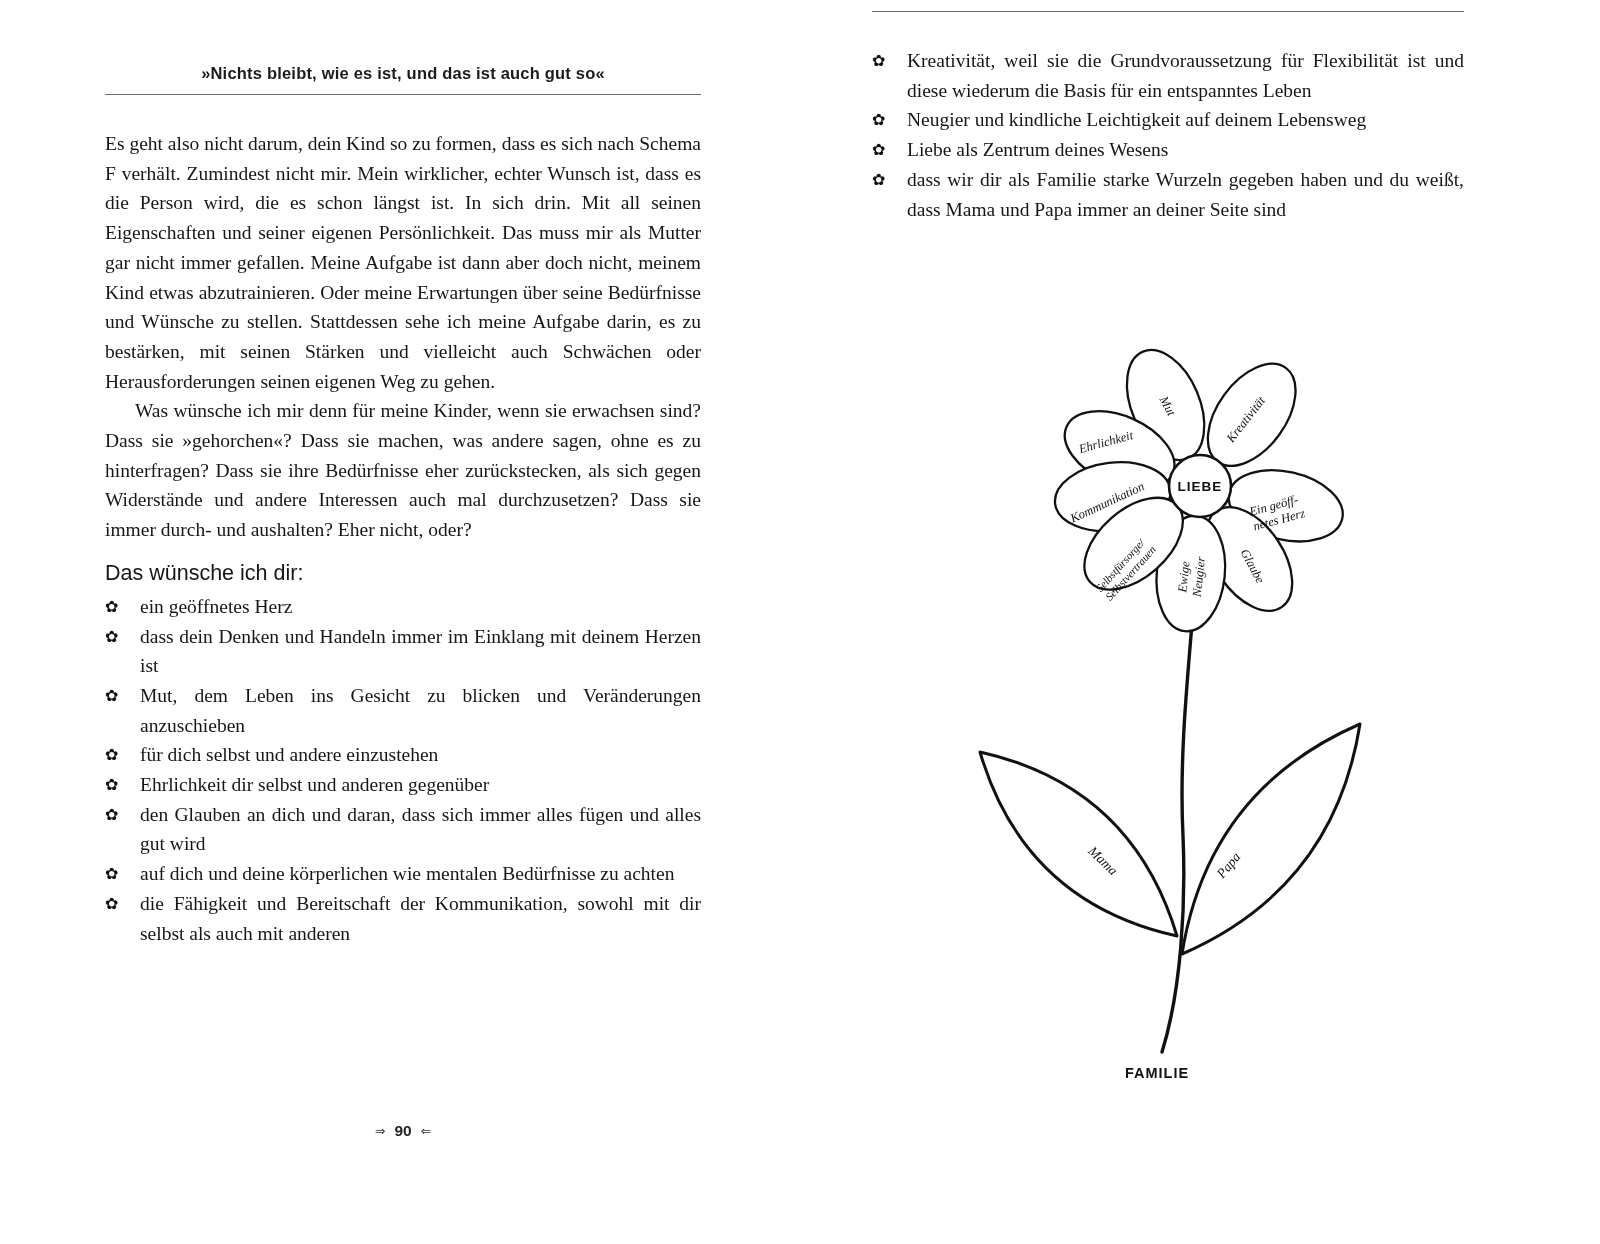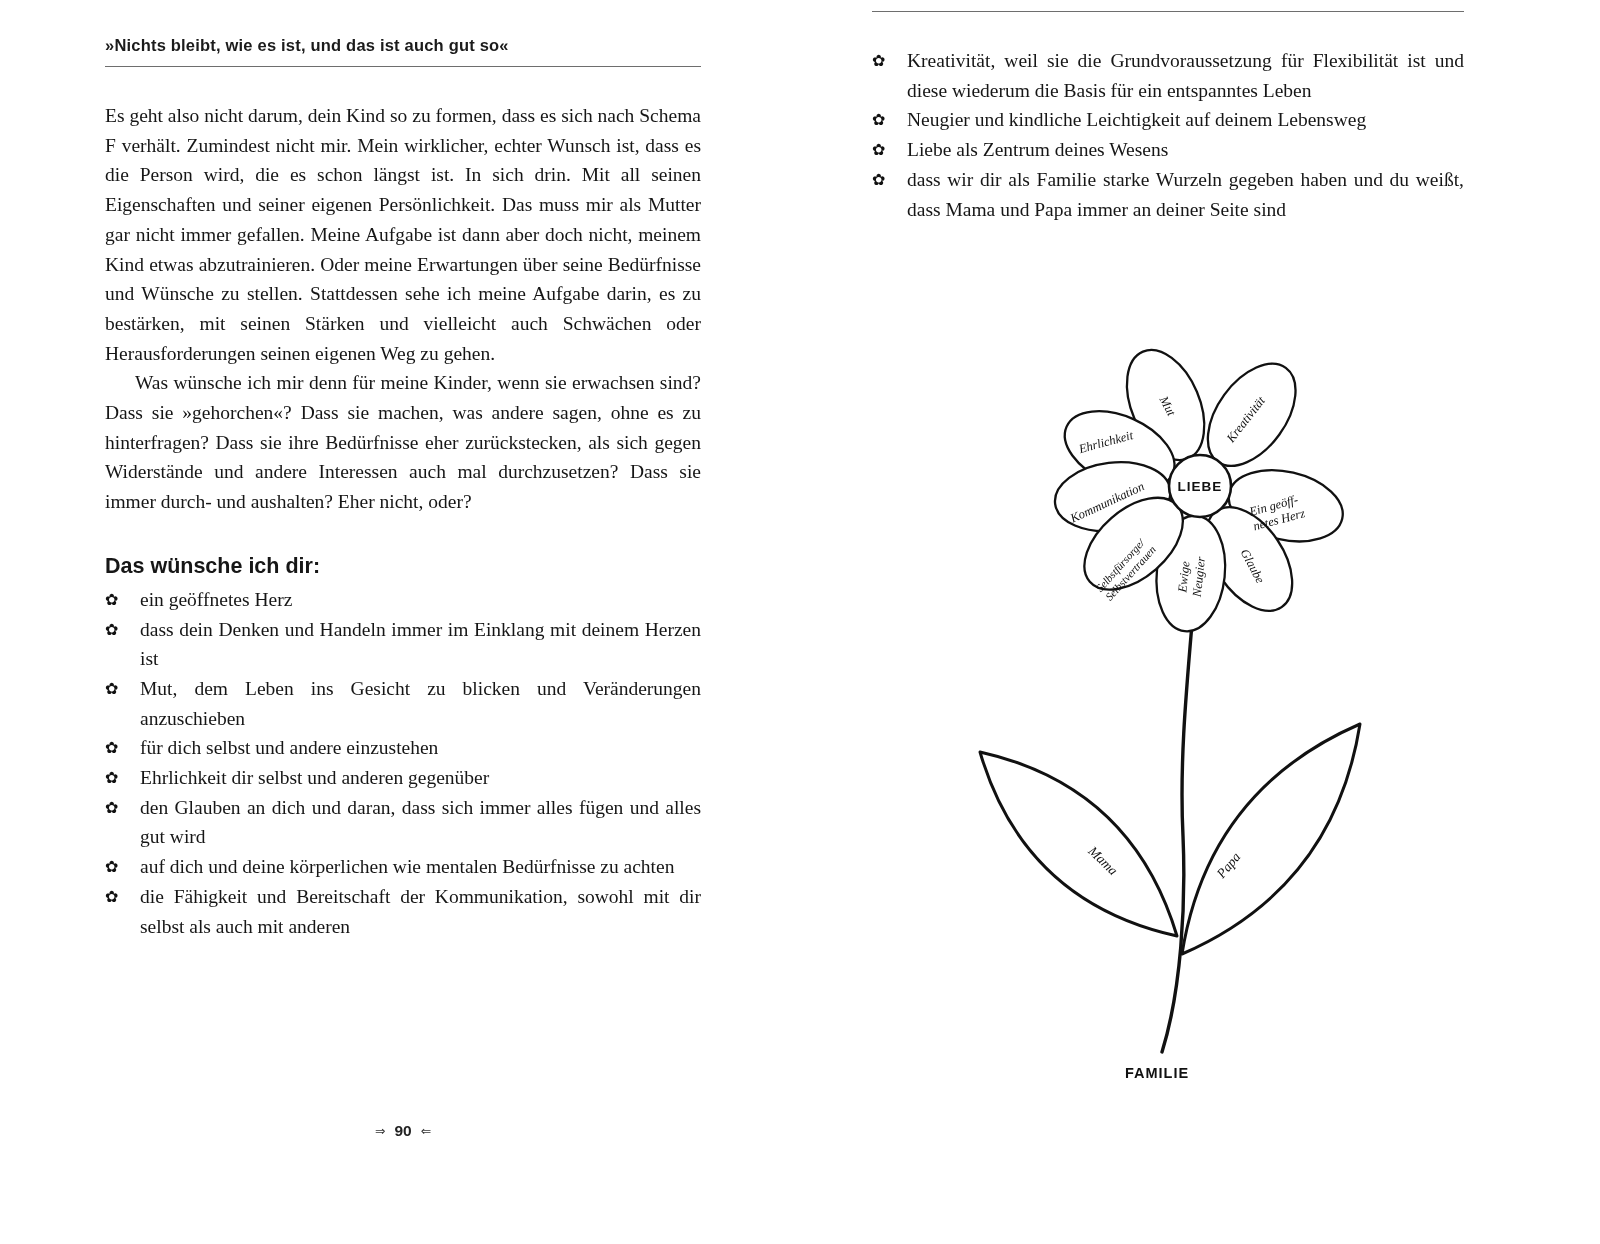--- a/index.html
+++ b/index.html
@@ -11,22 +11,22 @@
     position:relative;
     overflow:hidden;
   }
   .spread { position:absolute; inset:0; }
 
   .page { position:absolute; top:0; height:1244px; }
   #left-page  { left:105px; width:596px; }
   #right-page { left:872px; width:592px; }
 
   .running-head {
-    margin-top:36px;
-    text-align:left;
+    margin-top:64px;
+    text-align:center;
     font-family:"Liberation Sans", sans-serif;
     font-weight:bold;
     font-size:16.5px;
     letter-spacing:0.2px;
     white-space:nowrap;
     color:#1b1b1b;
   }
   .rule {
     border:none;
     border-top:1.5px solid #6e6e6e;
@@ -37,24 +37,24 @@
     margin-top:34px;
     font-size:19.5px;
     line-height:29.7px;
     text-align:justify;
   }
   .content p { margin:0; }
   .content p.indented { text-indent:30px; }
 
   .subheading {
     font-family:"Liberation Sans", sans-serif;
-    font-weight:bold;
+    font-weight:normal;
     font-size:21.5px;
     line-height:30px;
-    margin-top:34px;
+    margin-top:13px;
     margin-bottom:4px;
     text-align:left;
   }
 
   .bullet { display:flex; }
   .bullet-icon {
     flex:0 0 35px;
     font-family:"DejaVu Sans", sans-serif;
     font-size:16px;
     line-height:29.7px;

